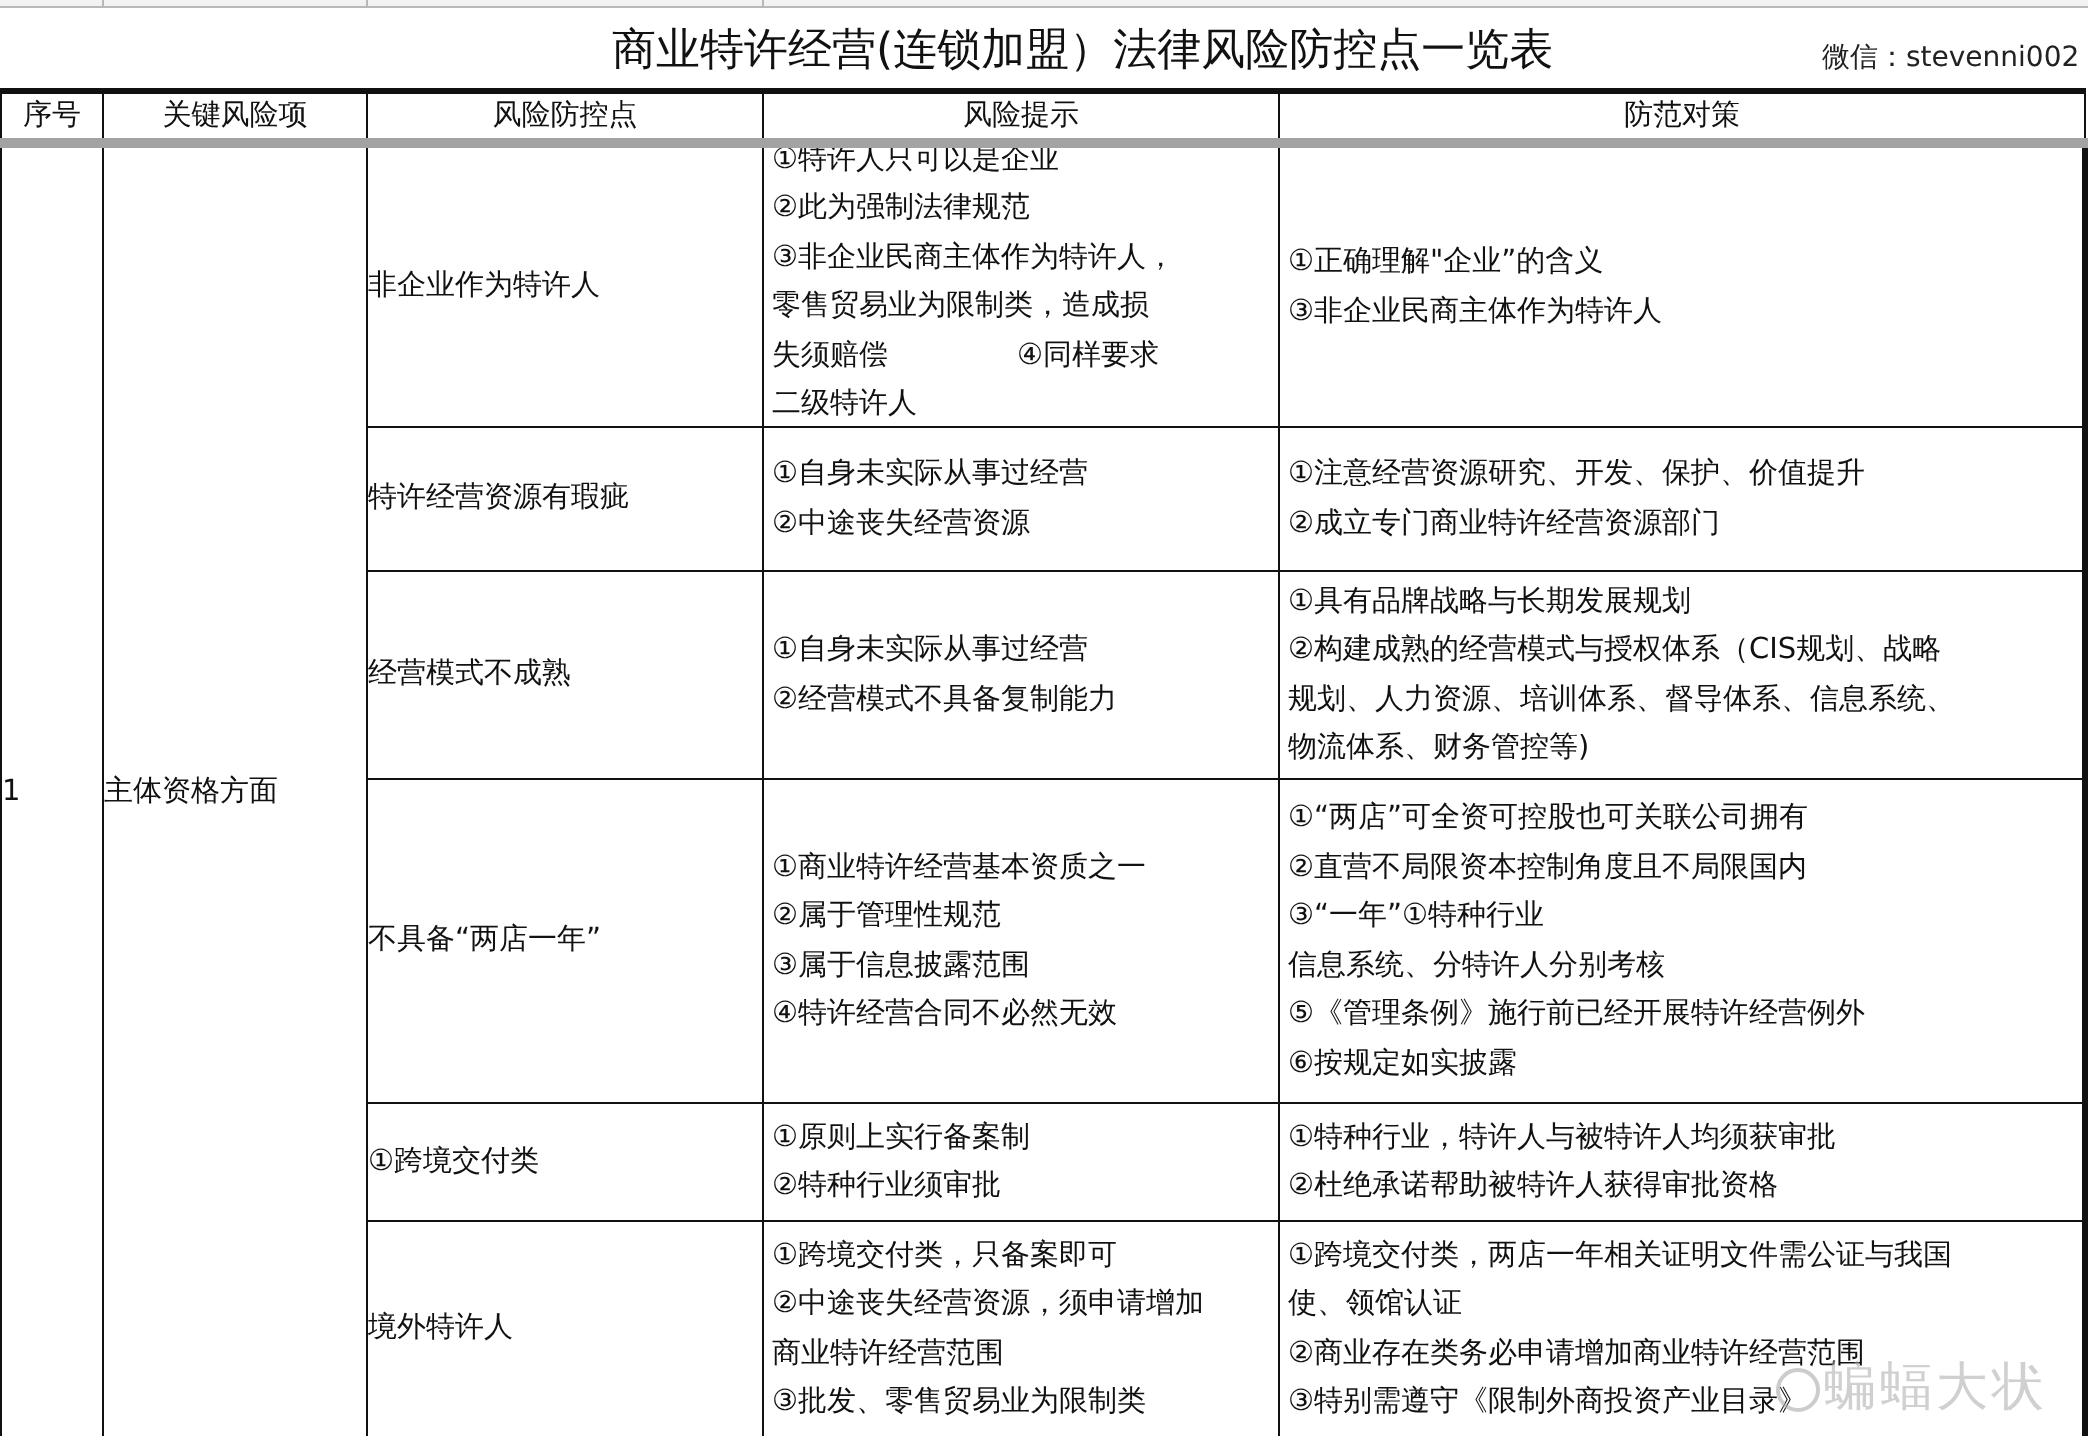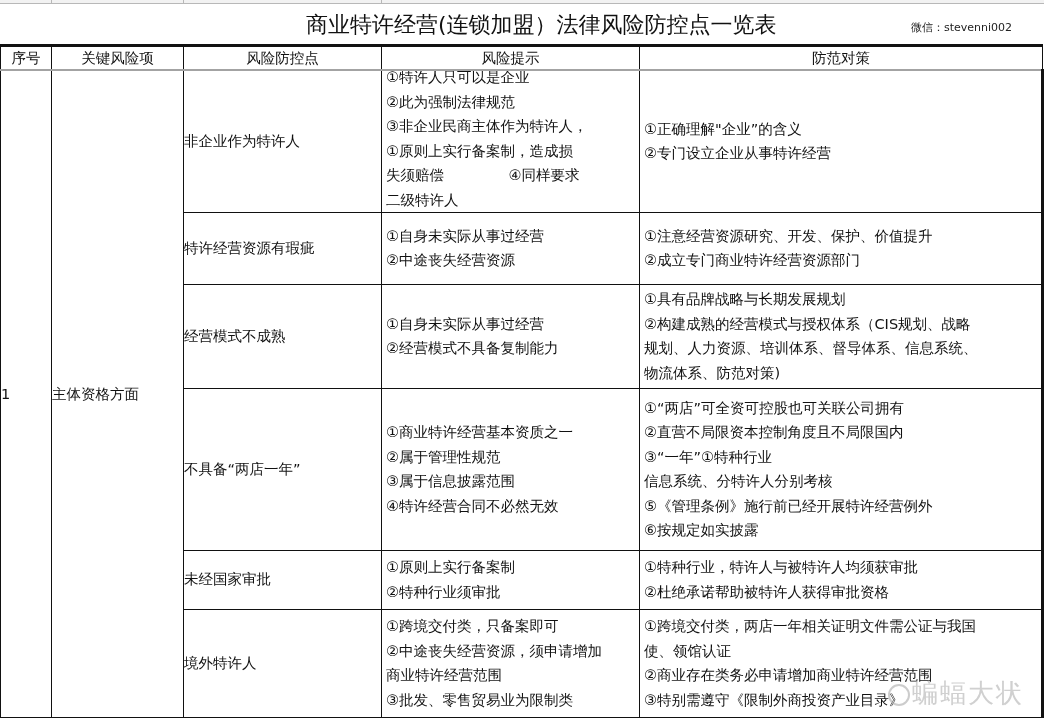--- a/index.html
+++ b/index.html
@@ -2,25 +2,25 @@
 <html><head>
 <meta charset="utf-8">
 <style>
   html, body { margin: 0; padding: 0; background: #ffffff; }
   body { width: 1044px; height: 718px; overflow: hidden; position: relative;
          font-family: "DejaVu Sans", "Liberation Sans", sans-serif; color: #111; }
   .topline { position: absolute; left: 0; top: 0; width: 1044px; height: 3px; border-bottom: 1px solid #b8b8b8; background: #f2f2f2; }
   .topline .tick { position: absolute; top: 0; width: 1px; height: 3px; background: #b8b8b8; }
   .title { position: absolute; left: 0; top: 6px; width: 1044px; height: 36px; }
   .title .main { position: absolute; left: 306px; top: 4px; font-size: 22px; letter-spacing: 0px; white-space: nowrap; }
-  .title .wechat { position: absolute; left: 911px; top: 14px; font-size: 11px; white-space: nowrap; color: #222; }
+  .title .wechat { position: absolute; left: 911px; top: 14px; font-size: 14px; white-space: nowrap; color: #222; }
   table.grid { position: absolute; left: 0; top: 44px; border-collapse: collapse; table-layout: fixed; width: 1042px; }
   table.grid td, table.grid th { border: 1px solid #111; padding: 0; font-weight: normal; font-size: 14.5px; line-height: 24.5px; vertical-align: middle; overflow: hidden; }
   table.grid thead th { height: 22px; line-height: 20px; text-align: center; border-top: 3px solid #111; }
-  table.grid tr.first-row td { border-top: 2px solid #a3a3a3; margin-top: 24px; }
+  table.grid tr.first-row td { border-top: 5px solid #a3a3a3; margin-top: 24px; }
   td.center { text-align: left; }
   td.left { text-align: left; padding-left: 4px !important; padding-right: 3px !important; }
   td.seq { vertical-align: middle; }
   td.outer-right { border-right: 3px solid #111 !important; }
   .cell-lines { display: block; }
   .cell-lines span { display: block; white-space: nowrap; }
   .clip-top { margin-top: -10px; }
   .watermark { position: absolute; left: 888px; top: 676px; font-size: 26px; color: rgba(170,170,170,0.55); letter-spacing: 2px; white-space: nowrap; }
   .watermark .logo { display: inline-block; width: 18px; height: 18px; border: 2px solid rgba(170,170,170,0.6); border-radius: 50%; vertical-align: middle; margin-right: 2px; }
 </style>
@@ -59,29 +59,29 @@
 
     <tr class="first-row" style="height:142px">
       <td class="center seq" rowspan="6">1</td>
       <td class="center" rowspan="6">主体资格方面</td>
       <td class="center">非企业作为特许人</td>
       <td class="left">
         <div class="cell-lines clip-top" style="height:142px; padding-top:0; overflow:hidden;">
           <span>①特许人只可以是企业</span>
           <span>②此为强制法律规范</span>
           <span>③非企业民商主体作为特许人，</span>
-          <span>①原则上实行备案制，造成损</span>
+          <span>零售贸易业为限制类，造成损</span>
           <span style="white-space:pre">失须赔偿              ④同样要求</span>
           <span>二级特许人</span>
         </div>
       </td>
       <td class="left outer-right">
         <div class="cell-lines">
           <span>①正确理解"企业”的含义</span>
-          <span>②专门设立企业从事特许经营</span>
+          <span>③非企业民商主体作为特许人</span>
         </div>
       </td>
     </tr>
 
     <tr style="height:72px">
       <td class="center">特许经营资源有瑕疵</td>
       <td class="left">
         <div class="cell-lines">
           <span>①自身未实际从事过经营</span>
           <span>②中途丧失经营资源</span>
@@ -101,21 +101,21 @@
         <div class="cell-lines">
           <span>①自身未实际从事过经营</span>
           <span>②经营模式不具备复制能力</span>
         </div>
       </td>
       <td class="left outer-right">
         <div class="cell-lines">
           <span>①具有品牌战略与长期发展规划</span>
           <span>②构建成熟的经营模式与授权体系（CIS规划、战略</span>
           <span>规划、人力资源、培训体系、督导体系、信息系统、</span>
-          <span>物流体系、防范对策)</span>
+          <span>物流体系、财务管控等)</span>
         </div>
       </td>
     </tr>
 
     <tr style="height:162px">
       <td class="center">不具备“两店一年”</td>
       <td class="left">
         <div class="cell-lines">
           <span>①商业特许经营基本资质之一</span>
           <span>②属于管理性规范</span>
@@ -129,21 +129,21 @@
           <span>②直营不局限资本控制角度且不局限国内</span>
           <span>③“一年”①特种行业</span>
           <span>信息系统、分特许人分别考核</span>
           <span>⑤《管理条例》施行前已经开展特许经营例外</span>
           <span>⑥按规定如实披露</span>
         </div>
       </td>
     </tr>
 
     <tr style="height:59px">
-      <td class="center">未经国家审批</td>
+      <td class="center">①跨境交付类</td>
       <td class="left">
         <div class="cell-lines">
           <span>①原则上实行备案制</span>
           <span>②特种行业须审批</span>
         </div>
       </td>
       <td class="left outer-right">
         <div class="cell-lines">
           <span>①特种行业，特许人与被特许人均须获审批</span>
           <span>②杜绝承诺帮助被特许人获得审批资格</span>

